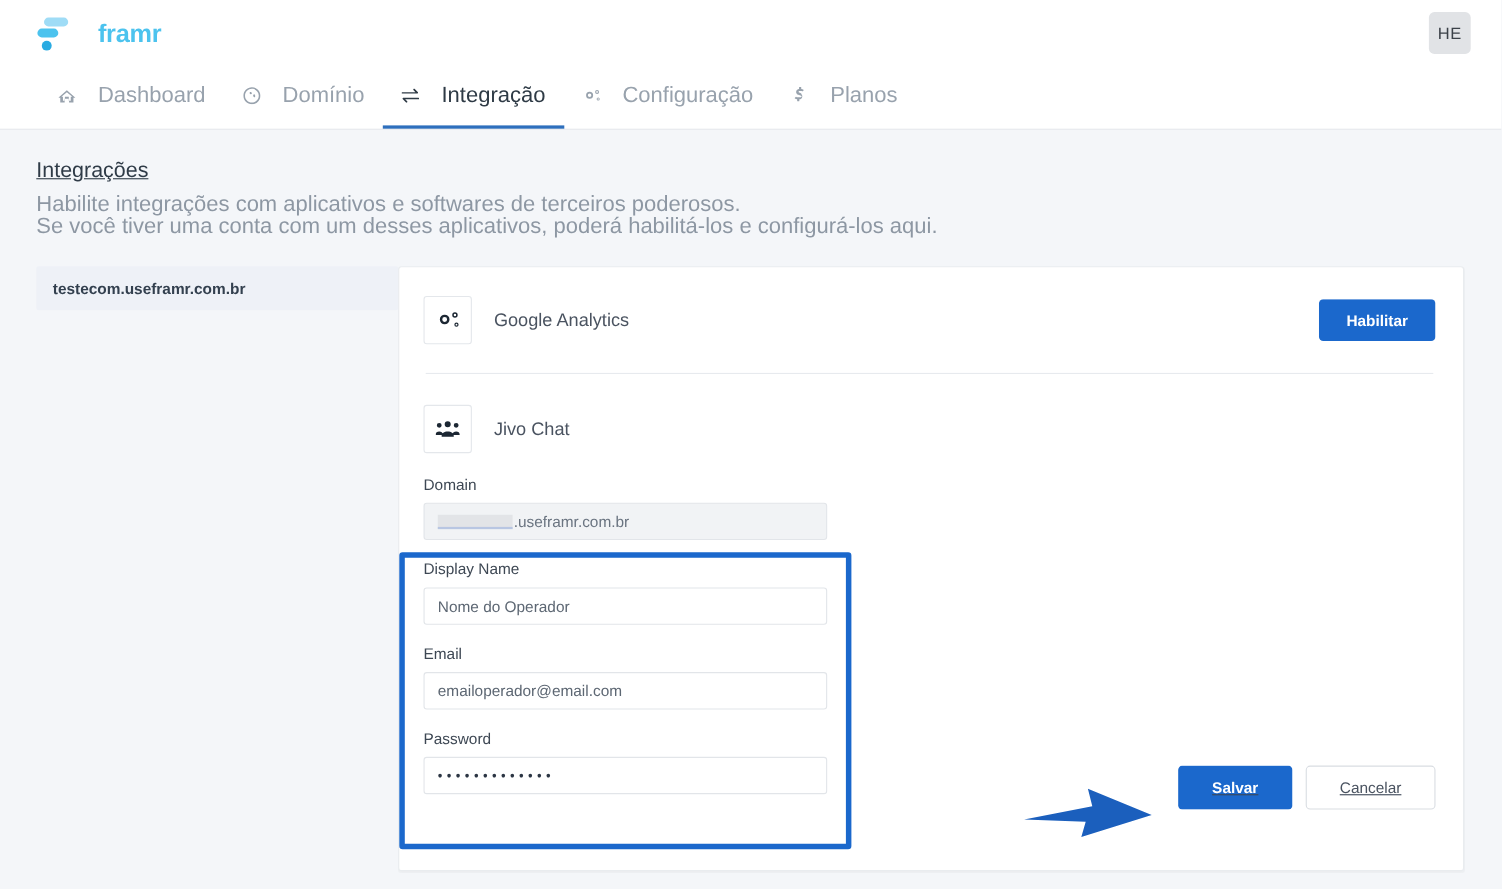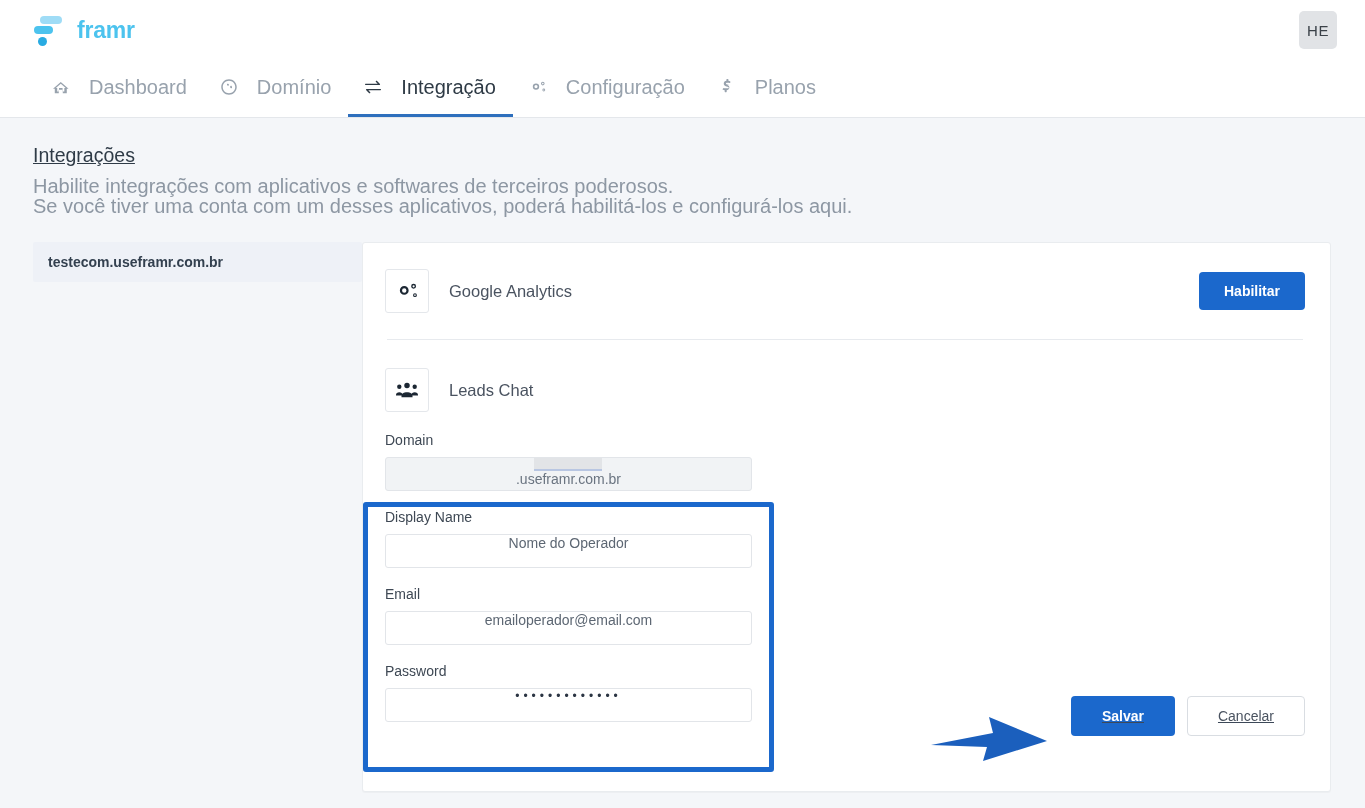--- a/index.html
+++ b/index.html
@@ -12,21 +12,21 @@
     overflow: hidden;
   }
 
   
   .topbar {
     height: 60px; background: #ffffff;
     display: flex; align-items: center; justify-content: space-between;
     padding: 0 28px 0 30px;
     position: relative;
   }
-  .brand { display: flex; align-items: center; gap: 13px; text-align: center; }
+  .brand { display: flex; align-items: center; gap: 25px; text-align: center; }
   .logo-mark { width: 34px; height: 34px; position: relative; }
   .logo-bar1 { position: absolute; left: 10px; top: 3px; width: 22px; height: 8px;
                border-radius: 4px; background: #9fdcf6; }
   .logo-bar2 { position: absolute; left: 4px; top: 13px; width: 19px; height: 8px;
                border-radius: 4px; background: #4cc3ee; }
   .logo-dot  { position: absolute; left: 8px; top: 24px; width: 9px; height: 9px;
                border-radius: 50%; background: #29abe2; }
   .brand-name { font-size: 23px; font-weight: bold; color: #4cc3ee; letter-spacing: -0.2px; }
   .avatar {
     width: 38px; height: 38px; border-radius: 5px; background: #e1e3e6;
@@ -91,21 +91,21 @@
   .btn-light { background: #ffffff; color: #4a5360; border: 1px solid #d9dde2; }
 
   .divider { height: 1px; background: #e7eaee; margin: 26px 2px 28px 2px; }
 
   
   .form { margin-top: 20px; }
   .field-label { font-size: 14px; color: #3e4854; margin-bottom: 9px; display: block; }
   .field-input {
     width: 367px; height: 34px; border: 1px solid #e2e5e9; border-radius: 3px;
     padding: 0 12px; font-size: 14px; color: #5d6773; background: #fff;
-    font-family: inherit; display: flex; align-items: center; flex-direction: column;
+    font-family: inherit; display: flex; align-items: center;
   }
   .field-input.disabled { background: #f1f3f5; color: #6a7480; }
   .field-group { margin-bottom: 18px; }
 
   .redact {
     display: inline-block; width: 68px; height: 13px; background: #e2e4e7;
     border-bottom: 2px solid #b8c6e2; margin-right: 1px; vertical-align: -1px;
   }
   .pw-dots { letter-spacing: 4px; font-size: 12px; color: #2b3543; }
 
@@ -219,21 +219,21 @@
 
       <div class="divider"></div>
 
       <div class="integration-row">
         <div class="integration-left">
           <div class="int-icon-box">
             <svg viewBox="0 0 640 512">
                 <path d="M96 224a64 64 0 1 0 0-128 64 64 0 0 0 0 128zm448 0a64 64 0 1 0 0-128 64 64 0 0 0 0 128zM320 208a80 80 0 1 0 0-160 80 80 0 0 0 0 160zM0 400c0-53 43-80 96-80s96 27 96 80v16H0v-16zm448 0c0-53 43-80 96-80s96 27 96 80v16H448v-16zM160 432c0-70 66-112 160-112s160 42 160 112v32H160v-32z"></path>
               </svg>
           </div>
-          <span class="int-name">Leads Chat</span>
+          <span class="int-name">Jivo Chat</span>
         </div>
       </div>
 
       <div class="form">
 
         <div class="field-group">
           <label class="field-label">Domain</label>
           <div class="field-input disabled">
             <span class="redact"></span>
               <span>.useframr.com.br</span>

